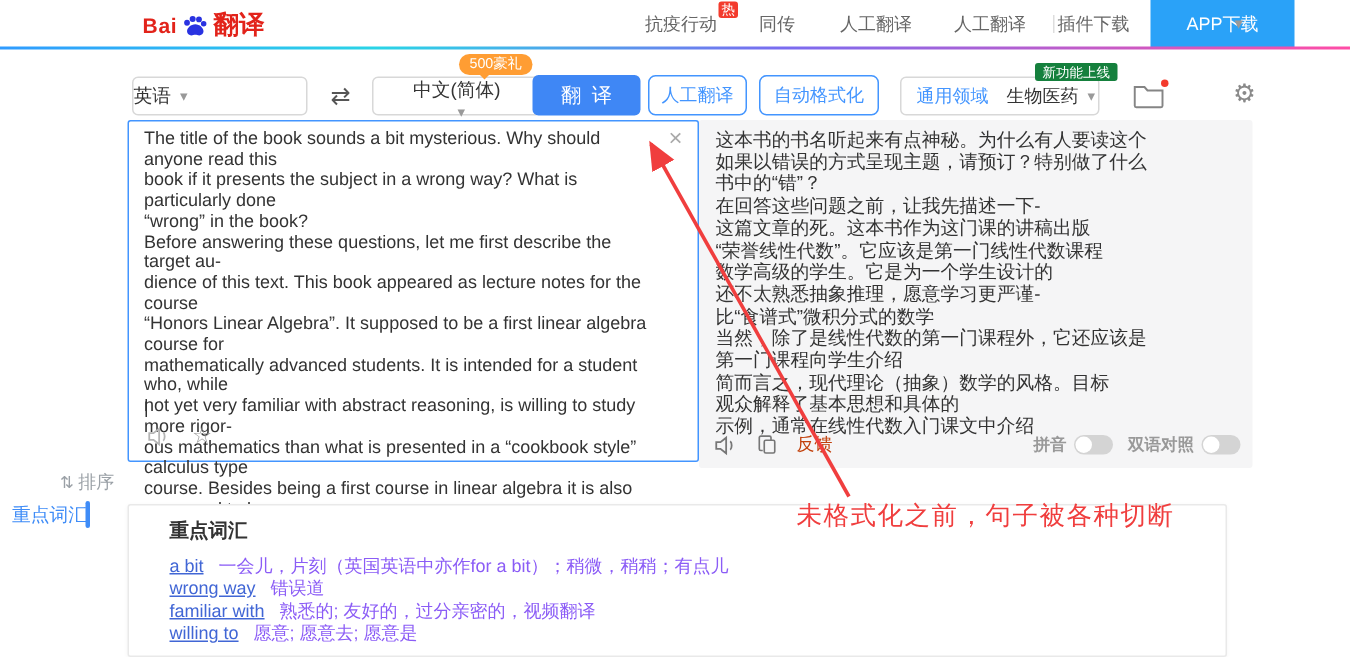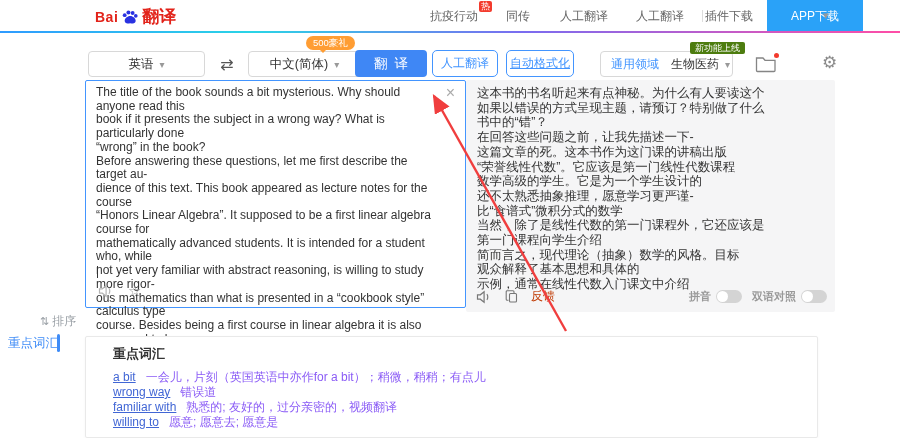--- a/index.html
+++ b/index.html
@@ -17,40 +17,40 @@
   .logo-suffix { color:#e2231a; font-weight:bold; font-size:17px; }
   .nav { position:absolute; left:430px; top:0; height:32px; display:flex; align-items:center; font-size:12px; color:#666; }
   .nav-item { cursor:pointer; position:relative; white-space:nowrap; }
   .hot-badge { position:absolute; top:-7px; right:-14px; background:#f33b2d; color:#fff; font-size:9px; line-height:11px; padding:0 2px; border-radius:2px; }
   .nav-sep { width:1px; height:12px; background:#ddd; margin-left:18px; }
   .nav-app { margin-left:14px; height:32px; background:#2aa2f8; color:#fff; display:flex; align-items:center; padding:0 24px; cursor:pointer; }
   .nav-caret { position:absolute; left:823px; top:9px; color:#999; font-size:11px; cursor:pointer; }
 
   
   .lang-box { position:absolute; top:51px; height:26px; background:#fff; border:1px solid #d8d8d8; border-radius:4px;
-    display:flex; align-items:center; justify-content:center; font-size:12.5px; color:#333; cursor:pointer; }
+    display:flex; align-items:center; font-size:12.5px; color:#333; cursor:pointer; }
   .lang-src { left:88px; width:117px; }
-  .lang-tgt { left:248px; width:113px; }
+  .lang-tgt { left:248px; width:113px;flex-direction:column; }
   .caret { color:#999; font-size:10px; margin-left:6px; }
   .swap-btn { position:absolute; left:212px; top:51px; width:30px; height:26px; display:flex; align-items:center; justify-content:center;
     font-size:16px; color:#555; cursor:pointer; }
   .badge-500 { position:absolute; left:306px; top:36px; background:#ff9d33; color:#fff; font-size:9.5px; line-height:14px;
     padding:0 7px; border-radius:8px; z-index:5; }
   .badge-500::after { content:""; position:absolute; left:14px; bottom:-3px; border:3px solid transparent; border-top-color:#ff9d33; border-bottom:none; }
   .translate-btn { position:absolute; left:355px; top:50px; width:72px; height:27px; background:#3f87f5; color:#fff; border-radius:4px;
     display:flex; align-items:center; justify-content:center; font-size:13.5px; letter-spacing:7px; padding-left:7px; cursor:pointer; }
   .ghost-btn { position:absolute; top:50px; height:27px; background:#fff; border:1px solid #4395ff; color:#4395ff; border-radius:5px;
     display:flex; align-items:center; justify-content:center; font-size:12px; cursor:pointer; }
   .human-btn { left:432px; width:66px; }
-  .format-btn { left:506px; width:68px;text-decoration:underline; }
+  .format-btn { left:506px; width:80px; }
   .domain-box { position:absolute; left:600px; top:51px; width:133px; height:26px; border:1px solid #d8d8d8; border-radius:4px; background:#fff;
     display:flex; align-items:center; font-size:12px; cursor:pointer; padding-left:10px; }
   .domain-label { color:#4395ff; }
   .domain-value { color:#333; margin-left:12px; }
-  .domain-badge { position:absolute; left:690px; top:42px; background:#4d7c0f; color:#fff; font-size:9px; line-height:12px; padding:0 5px; border-radius:2px; z-index:5; }
+  .domain-badge { position:absolute; left:690px; top:42px; background:#15803d; color:#fff; font-size:9px; line-height:12px; padding:0 5px; border-radius:2px; z-index:5; }
   .folder-btn { position:absolute; left:755px; top:55px; width:22px; height:18px; cursor:pointer; }
   .folder-dot { position:absolute; right:-2px; top:-2px; width:5px; height:5px; border-radius:50%; background:#f33b2d; }
   .gear-btn { position:absolute; left:822px; top:50px; font-size:17px; color:#8a8a8a; cursor:pointer; line-height:26px; }
 
   
   .src-panel { position:absolute; left:85px; top:80px; width:381px; height:228px; background:#fff; border:1px solid #4395ff; border-radius:2px; }
   .src-text { position:absolute; left:10px; top:5px; width:345px; font-size:12px; line-height:13.7px; color:#333; white-space:pre-line; }
   .text-cursor { position:absolute; left:11px; top:185px; width:1px; height:12px; background:#333; }
   .close-icon { position:absolute; right:10px; top:4px; font-size:16px; color:#aaa; cursor:pointer; line-height:16px; }
   .src-tools { position:absolute; left:12px; bottom:9px; display:flex; align-items:center; gap:14px; }
@@ -243,14 +243,15 @@
   </div>
 
   <svg class="arrow-overlay" width="900" height="438" viewBox="0 0 900 438">
     <defs>
       <marker id="arrowhead" markerWidth="9" markerHeight="8" refX="7" refY="3.5" orient="auto">
         <path d="M0,0 L8,3.5 L0,7 Z" fill="#f03e3e"></path>
       </marker>
     </defs>
     <line x1="566" y1="331" x2="434" y2="96" stroke="#f03e3e" stroke-width="2.4" marker-end="url(#arrowhead)"></line>
   </svg>
+  <div class="annotation-text">未格式化之前，句子被各种切断</div>
 
 </div>
 
 </body></html>

